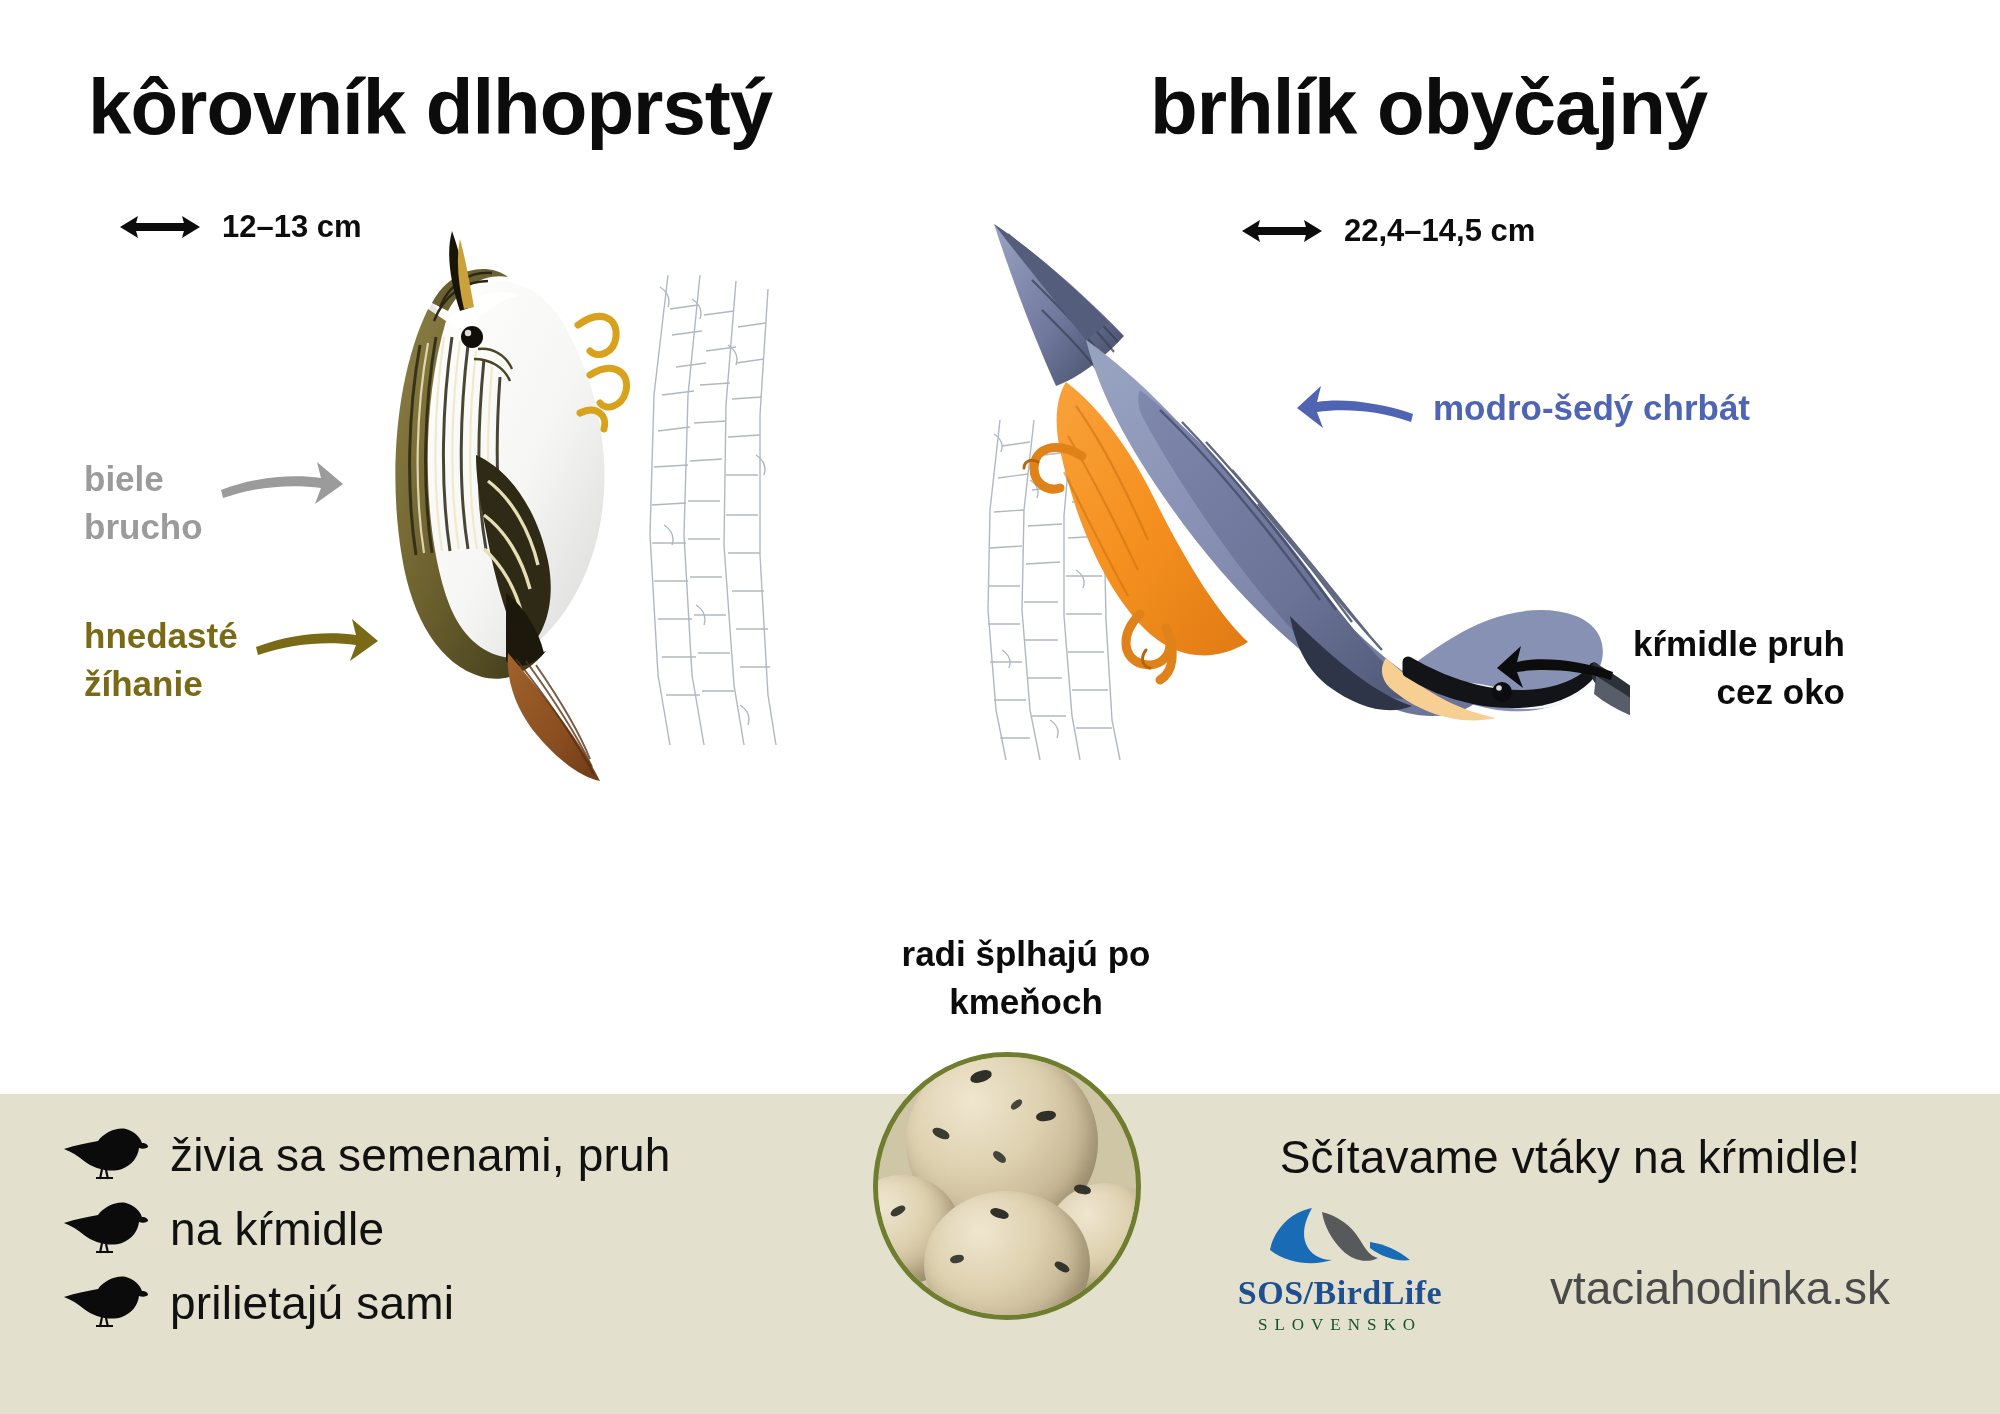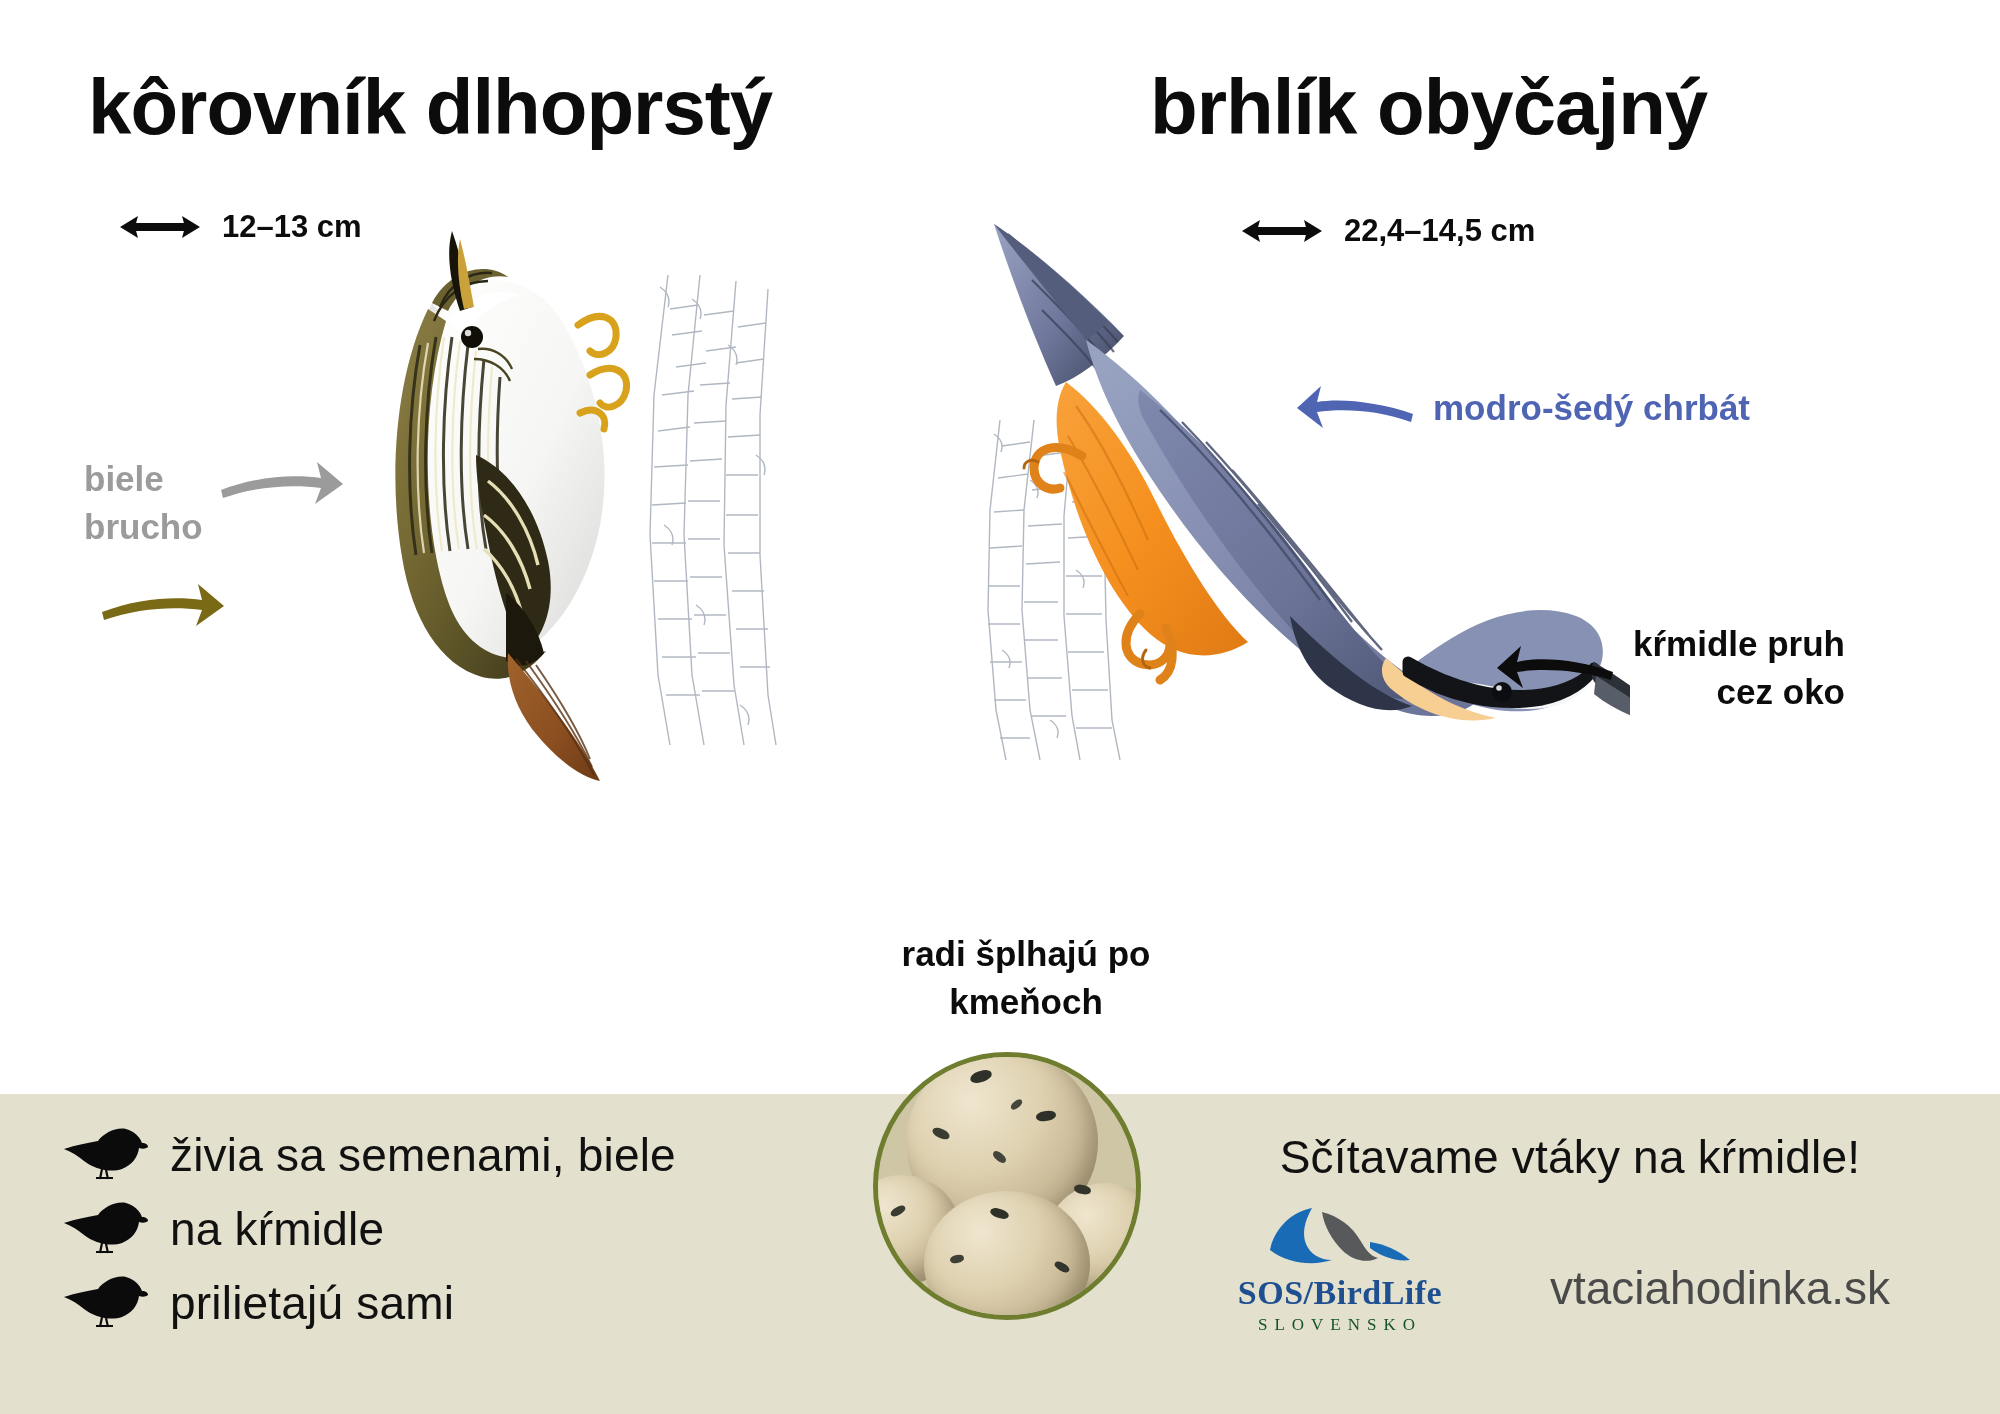--- a/index.html
+++ b/index.html
@@ -461,20 +461,24 @@
     </div>
     <span class="arrow-wrap">
       <svg width="128" height="58" viewBox="0 0 128 58">
         <path d="M4 36 C40 22 78 20 104 24 L100 8 L126 30 L98 50 L104 34
                  C76 30 40 32 6 44 Z" fill="#9b9b9b"></path>
       </svg>
     </span>
   </div>
 
   <div class="annot" id="annot-brown-streak">
+    <div class="annot-text two-line">
+      <div>hnedasté</div>
+      <div>žíhanie</div>
+    </div>
     <span class="arrow-wrap">
       <svg width="128" height="58" viewBox="0 0 128 58">
         <path d="M4 36 C40 22 78 20 104 24 L100 8 L126 30 L98 50 L104 34
                  C76 30 40 32 6 44 Z" fill="#7a6a15"></path>
       </svg>
     </span>
   </div>
 
   <div class="annot" id="annot-blue-back">
     <span>
@@ -514,21 +518,21 @@
         <svg width="88" height="56" viewBox="0 0 88 56">
           <g fill="#0b0b0b">
             <path d="M2 24 C14 20 26 18 36 16 C42 8 54 2 64 4
                      C72 6 78 12 80 18 C84 18 86 20 86 22
                      C84 24 80 24 77 23 C76 32 70 40 60 44
                      C48 48 32 44 22 36 C16 31 10 27 2 24 Z"></path>
             <path d="M40 44 L38 54 M44 45 L46 54 M34 53 L44 53 M42 53 L51 53" stroke="#0b0b0b" stroke-width="2.2" fill="none"></path>
           </g>
         </svg>
       </span>
-      <span class="bullet-text">živia sa semenami, biele</span>
+      <span class="bullet-text">živia sa semenami, pruh</span>
     </div>
 
     <div class="bullet-row">
       <span>
         <svg width="88" height="56" viewBox="0 0 88 56">
           <g fill="#0b0b0b">
             <path d="M2 24 C14 20 26 18 36 16 C42 8 54 2 64 4
                      C72 6 78 12 80 18 C84 18 86 20 86 22
                      C84 24 80 24 77 23 C76 32 70 40 60 44
                      C48 48 32 44 22 36 C16 31 10 27 2 24 Z"></path>

